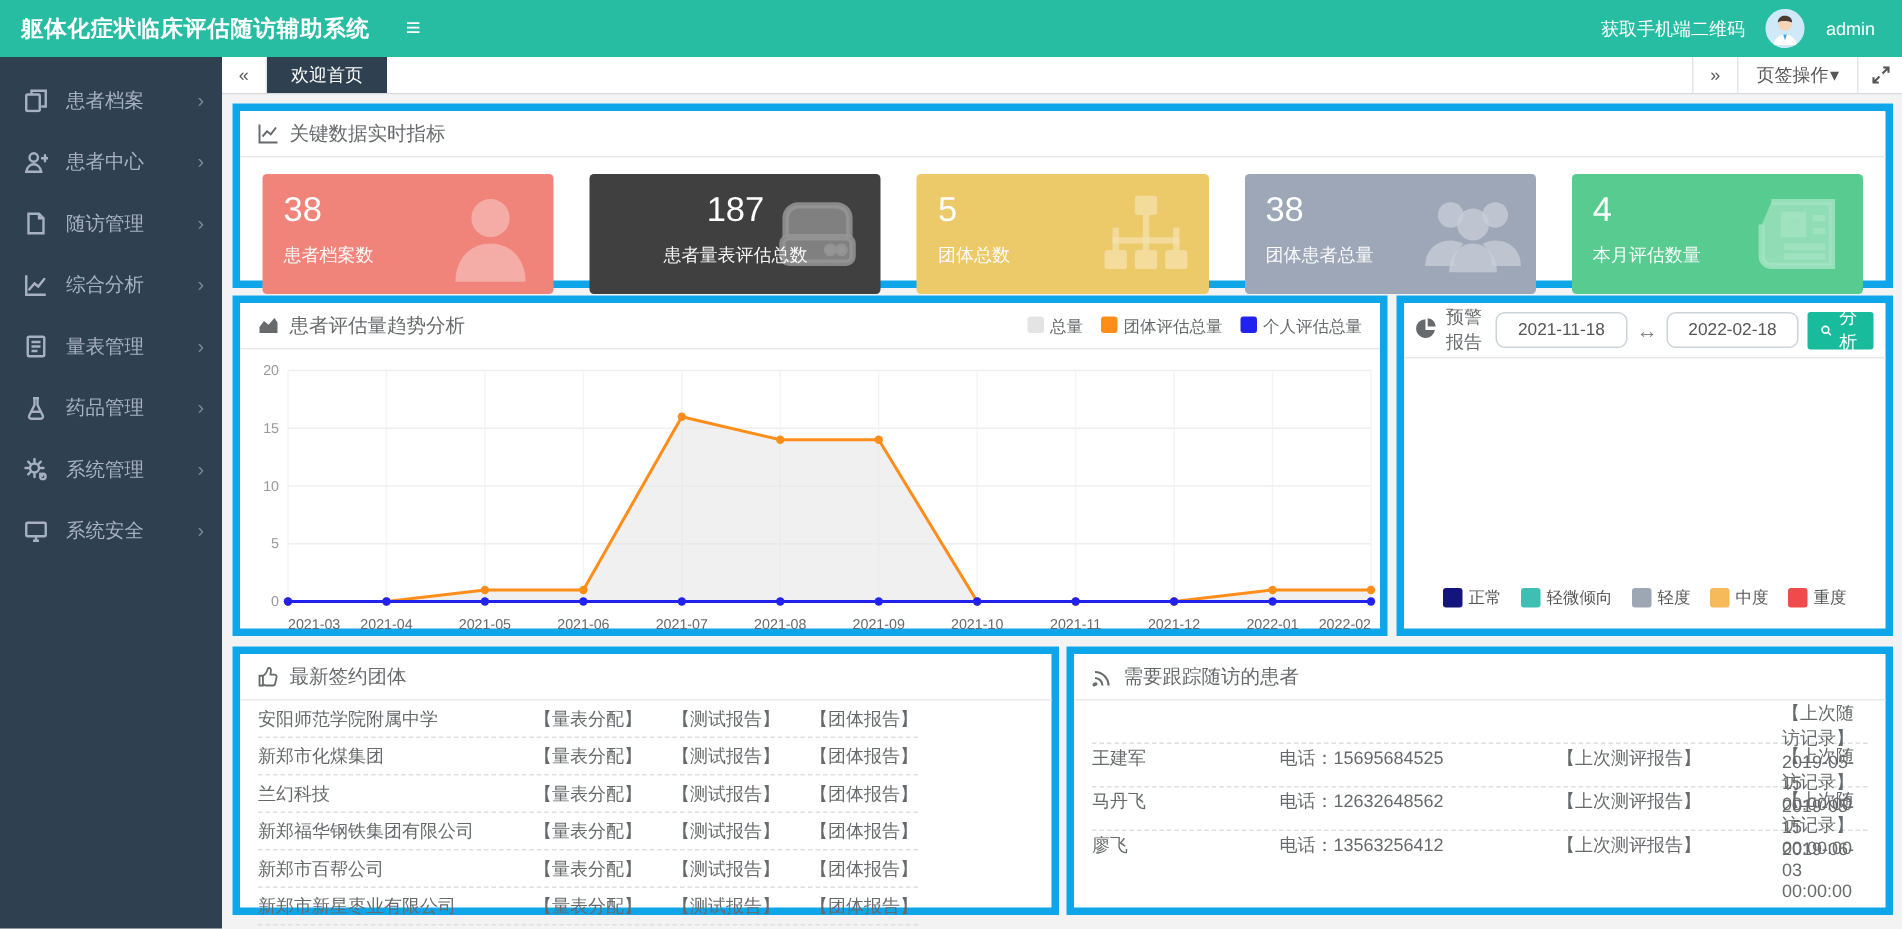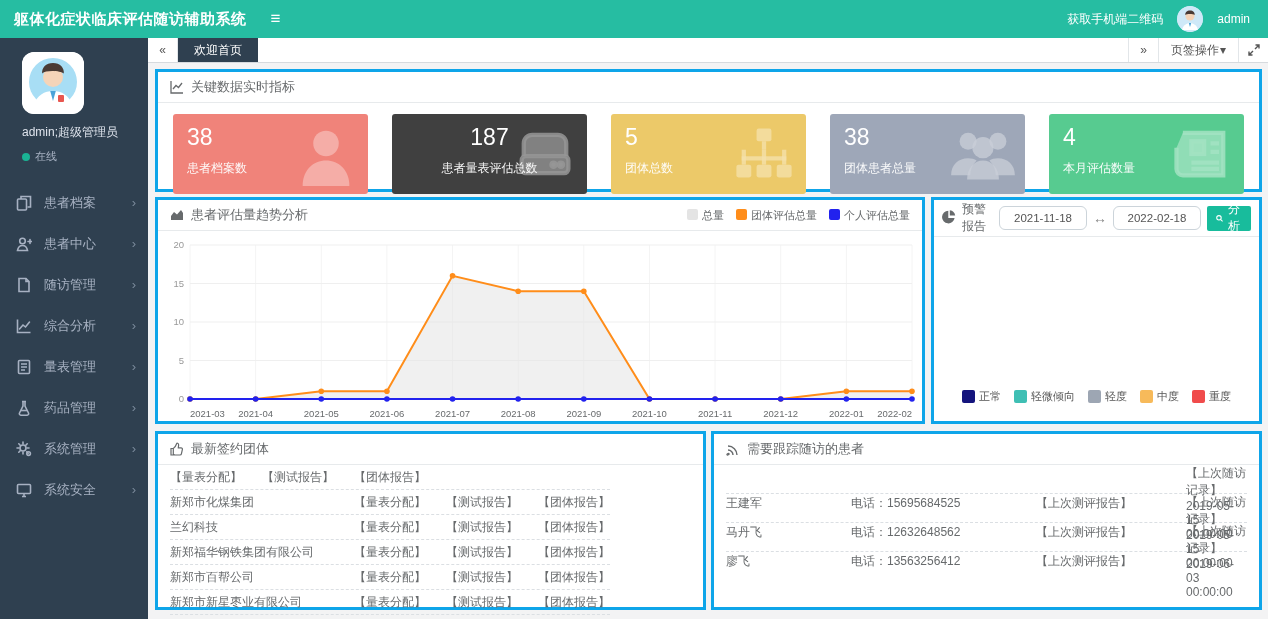--- a/index.html
+++ b/index.html
@@ -38,21 +38,21 @@
   .tab-scroll.right { margin-left:auto; border-left:1px solid #e2e6e9; border-right:none; }
   .tab-active { background:#2f4050; color:#fff; font-size:12px; display:flex;
     align-items:center; padding:0 16px; cursor:pointer; }
   .tab-ops { display:flex; align-items:center; gap:1px; padding:0 12px; font-size:12px;
     color:#555; border-left:1px solid #e2e6e9; cursor:pointer; }
   .tab-full { width:30px; display:flex; align-items:center; justify-content:center;
     border-left:1px solid #e2e6e9; cursor:pointer; }
 
   
   .content { position:absolute; left:148px; top:63px; width:1120px; height:556px; background:#f3f3f4; }
-  .panel { position:absolute; background:#fff; border:3px solid #0ea5e9; }
+  .panel { position:absolute; background:#fff; border:5px solid #0ea5e9; }
   .panel-head { display:flex; align-items:center; padding:0 12px; height:31px;
     border-bottom:1px solid #e7eaec; font-size:13px; color:#676a6c; }
   .panel-head .p-icon { margin-right:7px; display:flex; }
 
   
   .panel-stats { left:7px; top:6px; width:1107px; height:123px; }
   .cards { display:flex; gap:24px; padding:11px 15px; }
   .card { flex:1; height:80px; border-radius:3px; color:#fff; position:relative; padding:10px 14px; overflow:hidden; }
   .card-value { font-size:23px; }
   .card-label { font-size:12px; margin-top:9px; opacity:.95; }
@@ -110,38 +110,20 @@
           <path d="M13 4.5c-3 0-5 2-4.7 4.5 1.5-1.5 8-1.2 9.4 0C18 6.5 16 4.5 13 4.5z" fill="#4a3b35"></path>
           <path d="M5 24c1-5 5-7 8-7s7 2 8 7z" fill="#ffffff"></path>
           <path d="M11.8 17h2.4l-1.2 4z" fill="#4aa3d8"></path>
         </svg>
     </span>
     <span class="nav-username">admin</span>
   </div>
 </div>
 
 <div class="sidebar">
-  <div class="profile">
-    <div class="avatar-box">
-      <svg class="icon-svg" viewBox="0 0 62 62">
-          <rect width="62" height="62" rx="12" fill="#ffffff"></rect>
-          <circle cx="31" cy="30" r="24" fill="#a8def5"></circle>
-          <circle cx="31" cy="25" r="10" fill="#f5d4b8"></circle>
-          <path d="M31 11c-7 0-11.5 4.8-10.8 10.5 3.4-3.6 18.4-2.8 21.6 0C42.5 15.8 38 11 31 11z" fill="#4a3b35"></path>
-          <path d="M12 54c2-11 11-15 19-15s17 4 19 15z" fill="#ffffff"></path>
-          <path d="M28.2 39h5.6l-2.8 10z" fill="#4aa3d8"></path>
-          <rect x="36" y="43" width="6" height="7" rx="1" fill="#e8564f"></rect>
-        </svg>
-    </div>
-    <div class="profile-name">admin;超级管理员</div>
-    <div class="profile-status">
-      <span class="dot"></span>
-      <span>在线</span>
-    </div>
-  </div>
   <div class="menu">
     <div class="menu-item">
       <span class="menu-icon"><svg viewBox="0 0 16 16">
             <rect x="1.5" y="4" width="9" height="11" rx="1"></rect>
             <path d="M5 4V1.5h9.5V12H11.5"></path>
           </svg></span>
       <span>患者档案</span>
         <span class="menu-chevron">›</span>
     </div>
     <div class="menu-item">
@@ -430,20 +412,21 @@
     <div class="panel-head">
       <span class="p-icon">
         <svg width="14" height="14" viewBox="0 0 14 14" fill="none" stroke="#676a6c" stroke-width="1.2">
             <path d="M1 6.5h2.3V13H1zM3.3 12.2c.6.5 1.2.8 2 .8h4.6c.8 0 1.4-.5 1.5-1.2l1-4.4c.2-.8-.4-1.6-1.3-1.6H8.3c0-1 .6-2.5.2-3.7-.3-1-1.6-1.2-1.9-.3-.4 1.2-1.4 3.7-3.3 4.7"></path>
           </svg>
       </span>
       <span>最新签约团体</span>
     </div>
     <div class="rows">
       <div class="g-row">
+        <span class="g-name">安阳师范学院附属中学</span>
         <span class="g-actions">
             <span>【量表分配】</span>
             <span>【测试报告】</span>
             <span>【团体报告】</span>
           </span>
       </div>
       <div class="g-row">
         <span class="g-name">新郑市化煤集团</span>
         <span class="g-actions">
             <span>【量表分配】</span>

